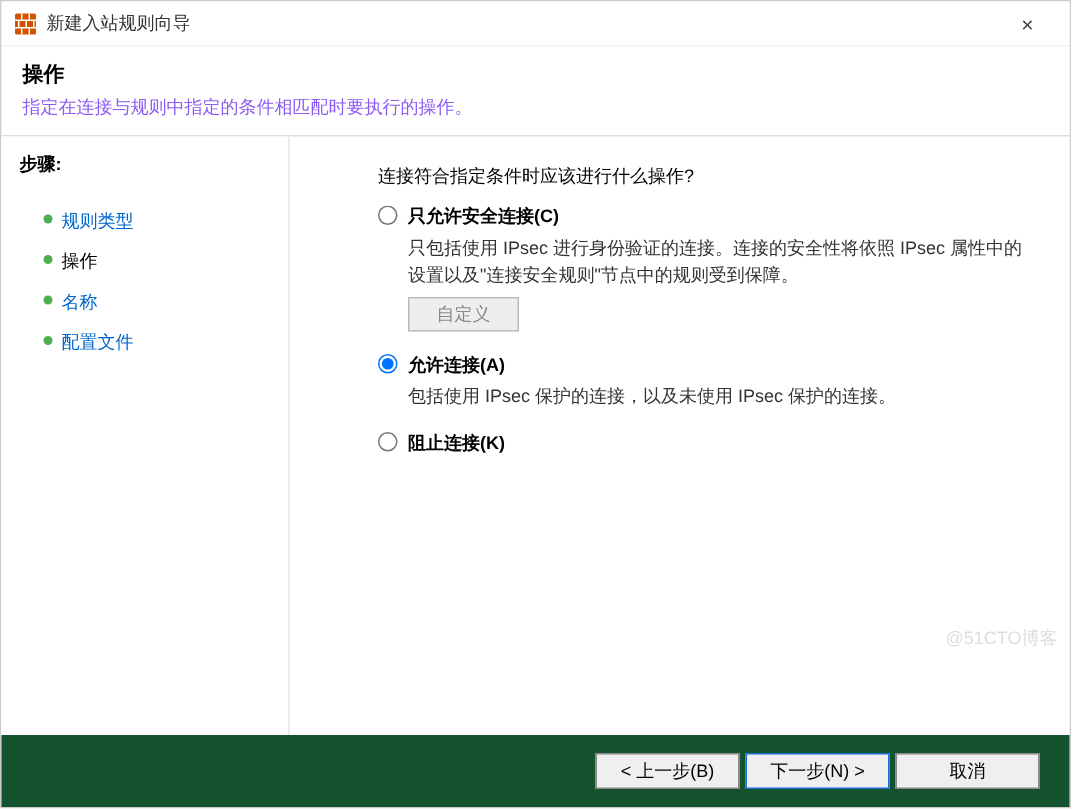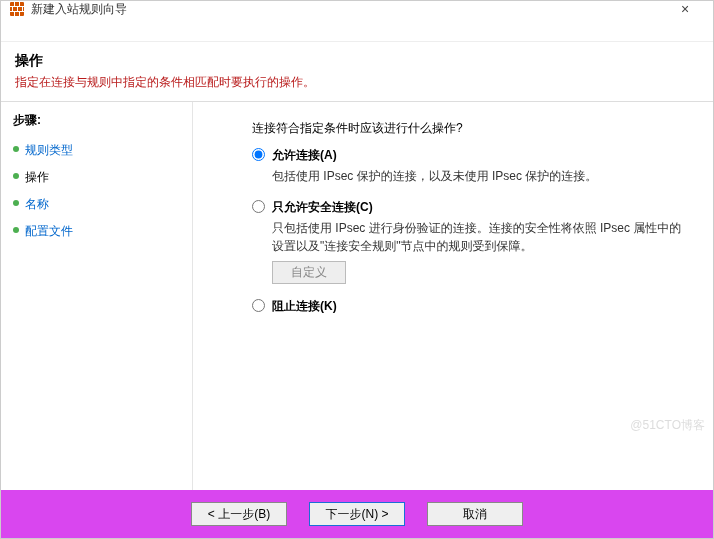--- a/index.html
+++ b/index.html
@@ -8,41 +8,41 @@
     font-family: "Microsoft YaHei", "Segoe UI", Tahoma, sans-serif;
     font-size: 12px;
     background: #fff;
     color: #000;
     width: 714px;
     height: 539px;
     overflow: hidden;
   }
   .window { width: 714px; height: 539px; border: 1px solid #ccc; display: flex; flex-direction: column; }
   .titlebar {
-    height: 41px; display: flex; align-items: flex-start; padding: 0 8px;
+    height: 30px; display: flex; align-items: center; padding: 0 8px;
     background: #fff; border-bottom: 1px solid #eee;
   }
   .titlebar .icon { width: 16px; height: 16px; margin-right: 6px; display: flex; align-items: center; justify-content: center; }
   .titlebar .title { flex: 1; font-size: 12px; color: #333; }
   .titlebar .close { width: 40px; text-align: center; font-size: 14px; color: #444; cursor: pointer; }
   .header {
     padding: 8px 14px 10px 14px;
     background: #fff;
   }
   .header h1 { font-size: 14px; font-weight: bold; margin: 2px 0 4px 0; }
-  .header p { font-size: 12px; margin: 0; color: #b91c1c; }
+  .header p { font-size: 12px; margin: 0; color: #8b5cf6; }
   .body {
     flex: 1; display: flex; border-top: 1px solid #ddd; background: #fff; gap: 31px;
   }
   .sidebar {
     width: 192px; padding: 10px 12px; border-right: 1px solid #e5e5e5;
     background: #fff;
   }
   .sidebar .steps-label { font-weight: bold; margin-bottom: 8px; color: #000; }
-  .sidebar ul { list-style: none; margin: 0; padding: 0; }
+  .sidebar ul { list-style: none; margin: 16px; padding: 0; }
   .sidebar li {
     padding: 5px 0 5px 12px; position: relative; color: #0066cc; cursor: pointer;
   }
   .sidebar li::before {
     content: ""; position: absolute; left: 0; top: 9px;
     width: 6px; height: 6px; background: #4caf50; border-radius: 50%;
   }
   .sidebar li.current { color: #000; }
   .main {
     flex: 1; padding: 18px 28px 10px 28px; position: relative;
@@ -53,23 +53,23 @@
   .option input[type=radio] { margin: 1px 7px 0 0; }
   .option .opt-title { font-weight: bold; }
   .option .opt-desc {
     margin: 3px 0 0 20px; color: #333; line-height: 1.5;
   }
   .custom-btn {
     margin: 6px 0 0 20px; padding: 2px 18px; font-size: 12px;
     border: 1px solid #bbb; background: #eee; color: #888;
   }
   .footer {
-    height: 48px; display: flex; justify-content: center; align-items: center;
-    padding: 0 20px; background: #d946ef;
-    gap: 22px;
+    height: 48px; display: flex; justify-content: flex-end; align-items: center;
+    padding: 0 20px; background: #14532d;
+    gap: 4px;
   }
   .footer button {
     min-width: 96px; height: 24px; font-size: 12px;
     border: 1px solid #888; background: #efefef; cursor: pointer;
     padding: 0 10px;
   }
   .footer button.primary { border: 1.5px solid #1a6fd6; }
   .watermark {
     position: absolute; right: 8px; bottom: 56px; color: #bbb; font-size: 12px; opacity: 0.5;
   }
@@ -112,33 +112,33 @@
         <li>名称</li>
         <li>配置文件</li>
       </ul>
     </div>
 
     <div class="main">
       <div class="question">连接符合指定条件时应该进行什么操作?</div>
 
       <div class="option">
         <label>
-          <input type="radio" name="act" checked="" style="">
-          <span class="opt-title">允许连接(A)</span>
-        </label>
-        <div class="opt-desc">包括使用 IPsec 保护的连接，以及未使用 IPsec 保护的连接。</div>
-      </div>
-
-      <div class="option">
-        <label>
           <input type="radio" name="act" style="">
           <span class="opt-title">只允许安全连接(C)</span>
         </label>
         <div class="opt-desc">只包括使用 IPsec 进行身份验证的连接。连接的安全性将依照 IPsec 属性中的设置以及"连接安全规则"节点中的规则受到保障。</div>
         <button class="custom-btn" disabled="">自定义</button>
+      </div>
+
+      <div class="option">
+        <label>
+          <input type="radio" name="act" checked="" style="">
+          <span class="opt-title">允许连接(A)</span>
+        </label>
+        <div class="opt-desc">包括使用 IPsec 保护的连接，以及未使用 IPsec 保护的连接。</div>
       </div>
 
       <div class="option">
         <label>
           <input type="radio" name="act" style="">
           <span class="opt-title">阻止连接(K)</span>
         </label>
       </div>
 
       <div class="watermark">@51CTO博客</div>

